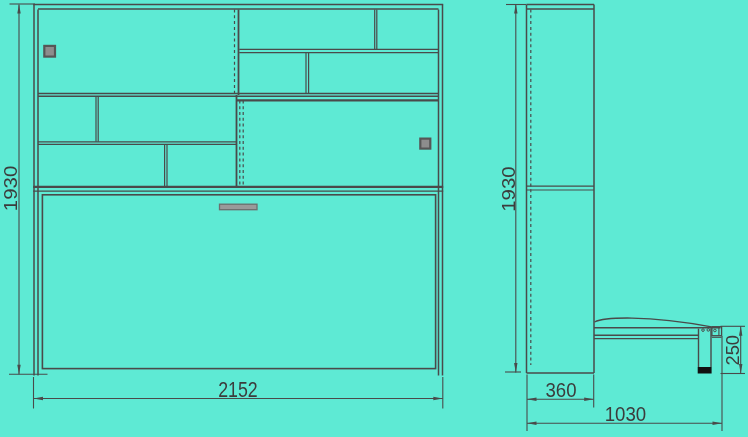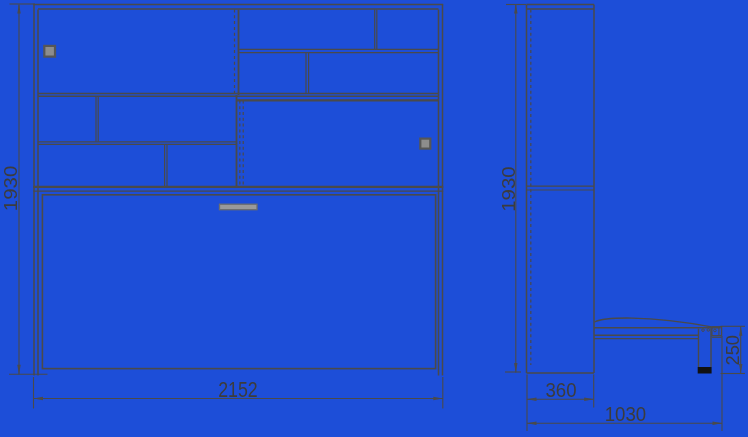--- a/index.html
+++ b/index.html
@@ -1,16 +1,16 @@
 <!DOCTYPE html>
 <html><head>
 <meta charset="utf-8">
 <style>
   html,body{margin:0;padding:0;background:#fff;}
-  .wrap{width:748px;height:437px;position:relative;overflow:hidden;background:#1d4ed8;}
+  .wrap{width:748px;height:437px;position:relative;overflow:hidden;background:#5eead4;}
   svg{display:block;filter:blur(0.5px);}
   text{font-family:"Liberation Sans",sans-serif;fill:#3c3c3c;}
 </style>
 </head>
 <body>
 <div class="wrap">
 <svg width="748" height="437" viewBox="0 0 748 437">
   <g stroke="#4a4a4a" fill="none" stroke-width="1.5">
 
     <line x1="34" y1="4.5" x2="34" y2="375.5"></line>

